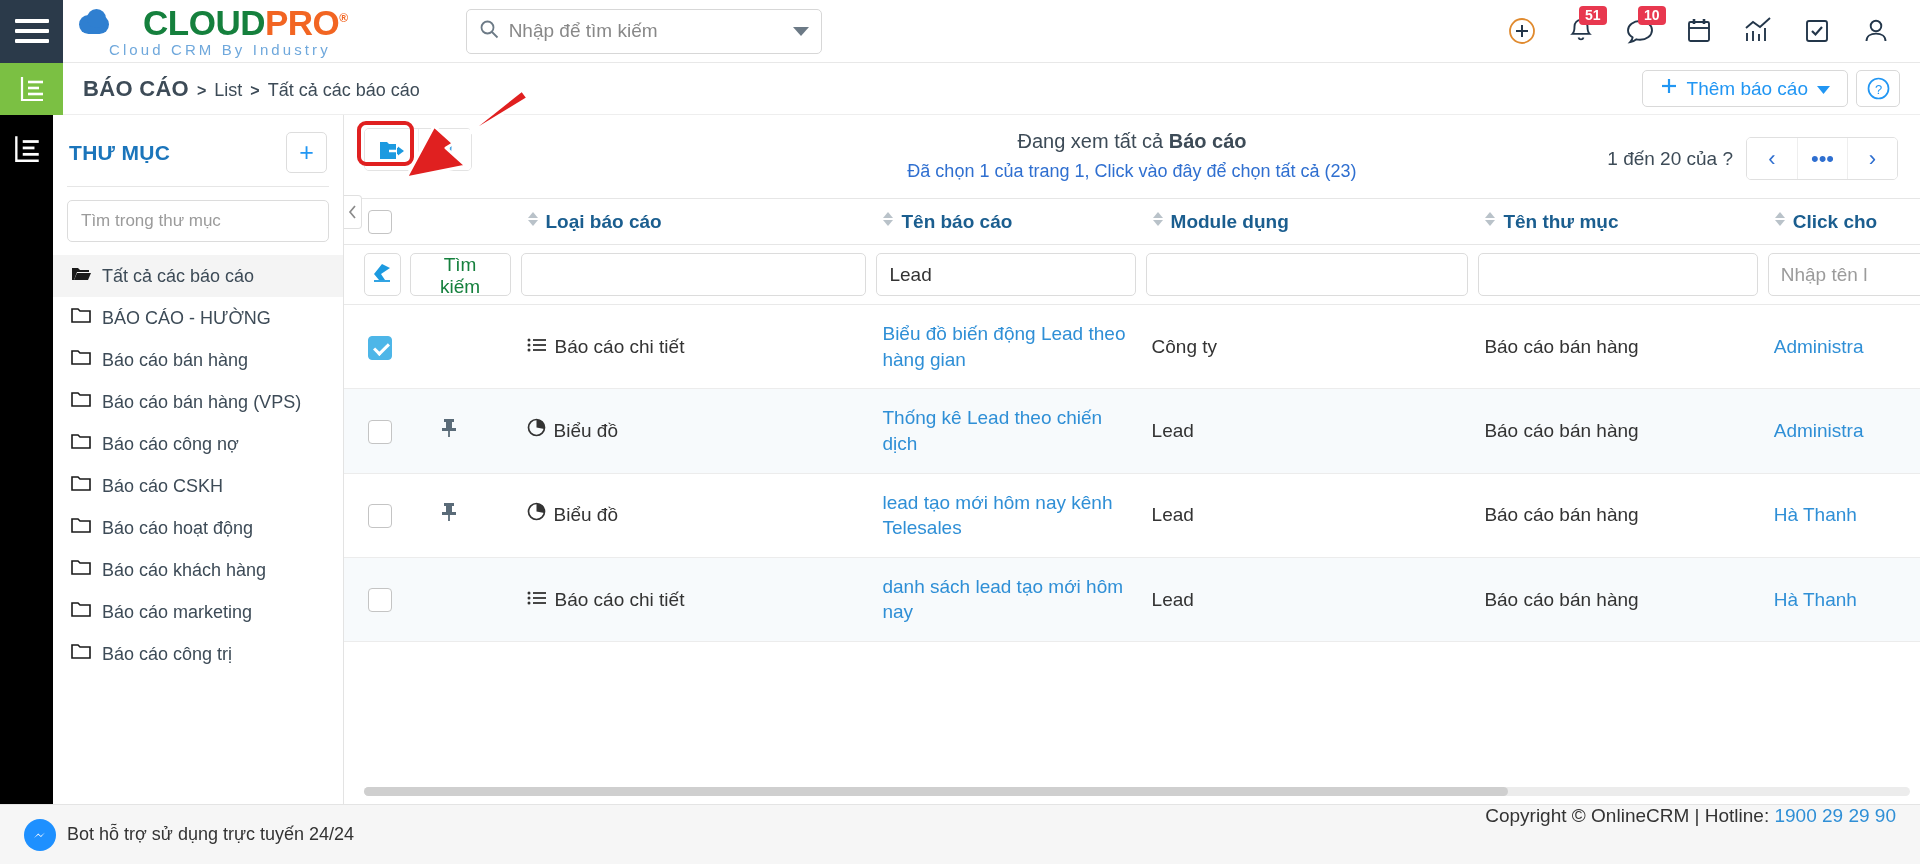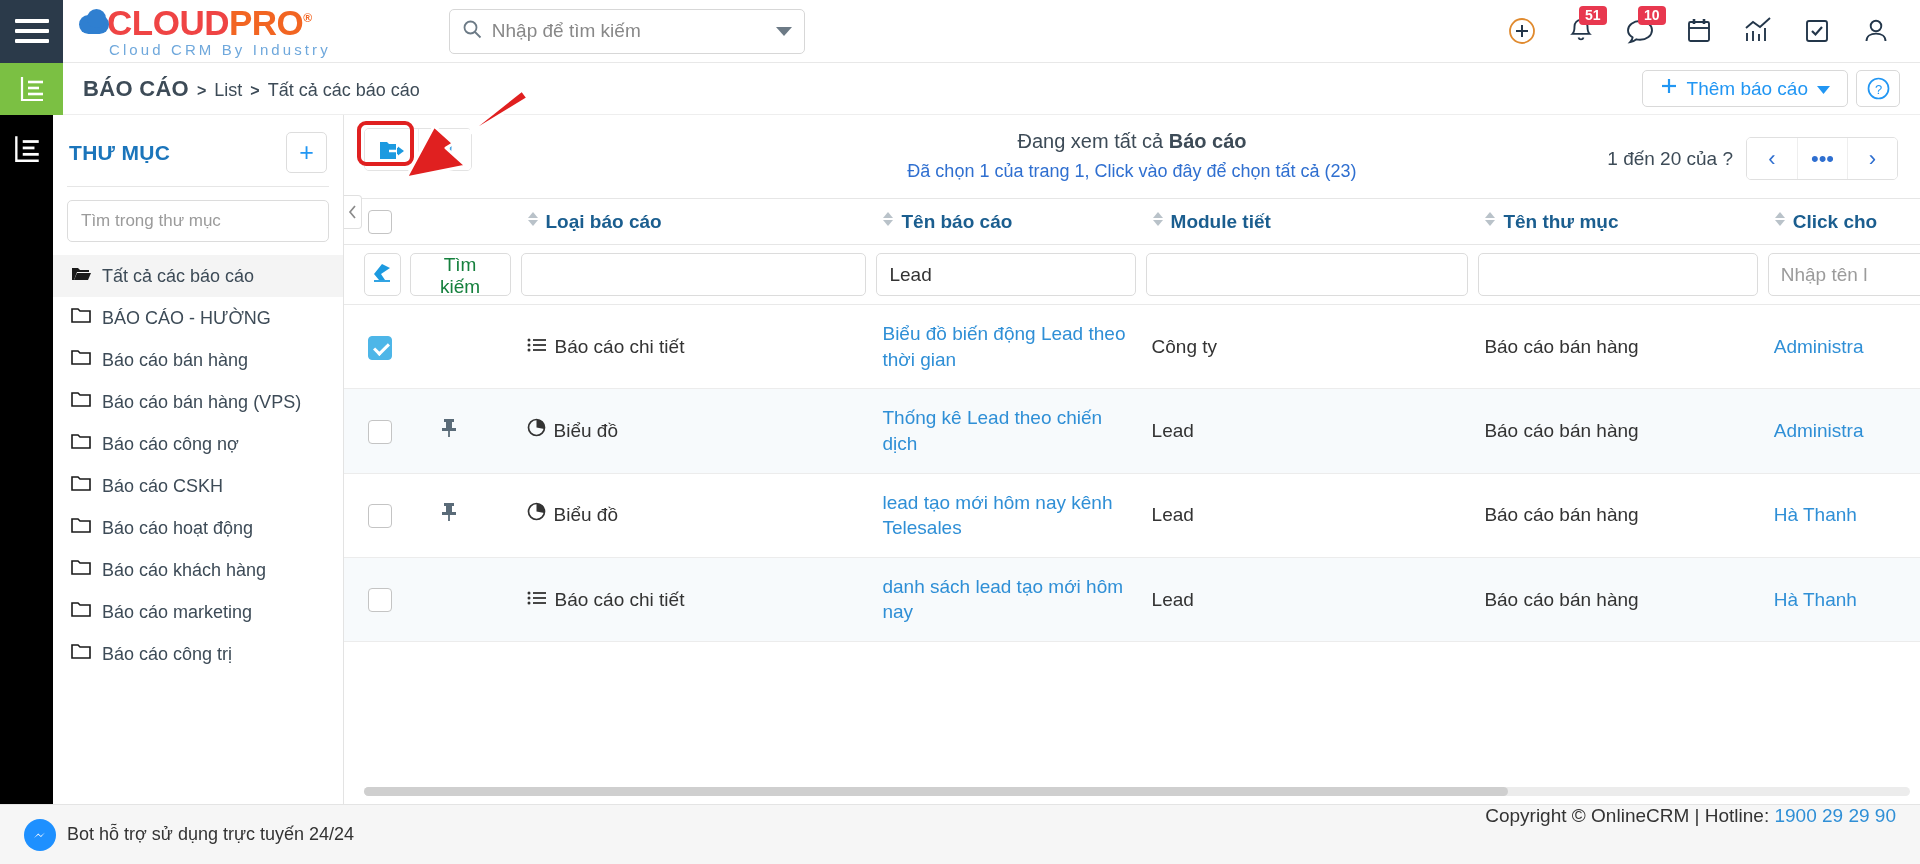--- a/index.html
+++ b/index.html
@@ -30,21 +30,21 @@
   }
   .logo-cloud-ico:before {
     content:""; position:absolute; left:0; top:6px; width:30px; height:19px;
     background:#2f7fd0; border-radius: 11px;
   }
   .logo-cloud-ico:after {
     content:""; position:absolute; left:8px; top:0px; width:19px; height:19px;
     background:#2f7fd0; border-radius: 50%;
   }
   .logo-text { font-size: 35px; font-weight: 800; letter-spacing: -0.5px; }
-  .lt-blue { color: #ef4444; }
+  .lt-blue { color: #15803d; margin-left: 36px; }
   .lt-orange { color: #f26522; }
   .logo-reg { font-size: 12px; color:#f26522; vertical-align: super; font-weight: 700; }
   .logo-sub { font-size: 15px; color: #6fa8dc; letter-spacing: 3.1px; margin-top: 1px; margin-left: 30px; white-space: nowrap;}
 
   .search-box {
     margin-left: 118px;
     width: 356px; height: 45px; border: 1px solid #d7d7d7; border-radius: 5px;
     display: flex; align-items: center; padding: 0 12px; background: #fff;
   }
   .search-box .magnifier { flex: 0 0 20px; margin-right: 10px; }
@@ -529,21 +529,21 @@
             </span>
           </th>
           <th>
             <span class="sortwrap">
               <span>
                 <svg width="12" height="18" viewBox="0 0 12 18">
                     <polygon points="6,2 11,8 1,8" fill="#b9c2c9"></polygon>
                     <polygon points="6,16 11,10 1,10" fill="#b9c2c9"></polygon>
                   </svg>
               </span>
-              <span>Module tiết</span>
+              <span>Module dụng</span>
             </span>
           </th>
           <th>
             <span class="sortwrap">
               <span>
                 <svg width="12" height="18" viewBox="0 0 12 18">
                     <polygon points="6,2 11,8 1,8" fill="#b9c2c9"></polygon>
                     <polygon points="6,16 11,10 1,10" fill="#b9c2c9"></polygon>
                   </svg>
               </span>
@@ -609,21 +609,21 @@
                     <circle cx="2" cy="13" r="1.5" fill="#333"></circle>
                     <line x1="6" y1="3" x2="19" y2="3" stroke="#333" stroke-width="1.8"></line>
                     <line x1="6" y1="8" x2="19" y2="8" stroke="#333" stroke-width="1.8"></line>
                     <line x1="6" y1="13" x2="19" y2="13" stroke="#333" stroke-width="1.8"></line>
                   </svg>
               </span>
               <span>Báo cáo chi tiết</span>
             </span>
           </td>
           <td class="cell">
-            <span class="lnk">Biểu đồ biến động Lead theo thời gian</span>
+            <span class="lnk">Biểu đồ biến động Lead theo hàng gian</span>
           </td>
           <td class="cell">Công ty</td>
           <td class="cell">Báo cáo bán hàng</td>
           <td class="cell">
             <span class="lnk">Administra</span>
           </td>
         </tr>
 
         <tr class="alt">
           <td class="cell" style="padding-left:24px">

